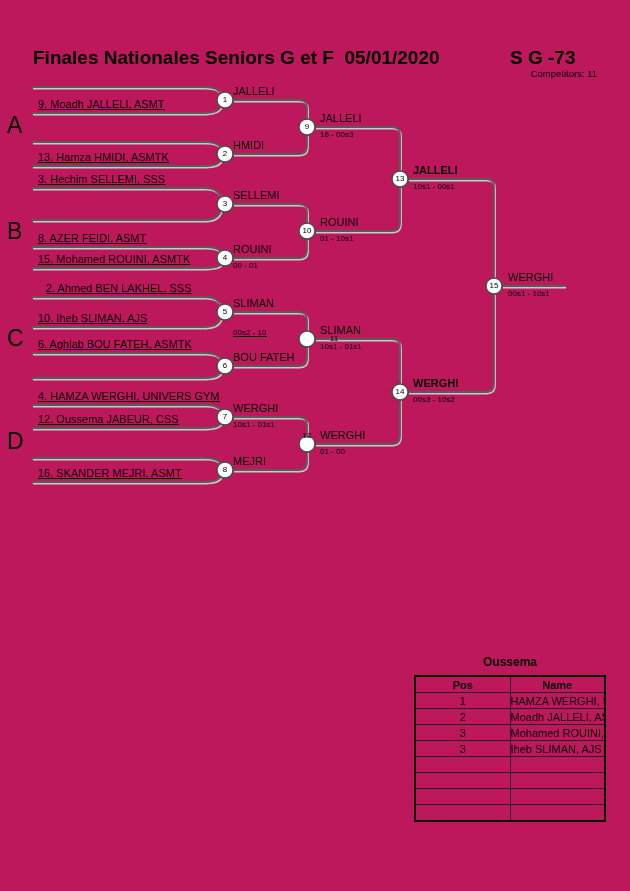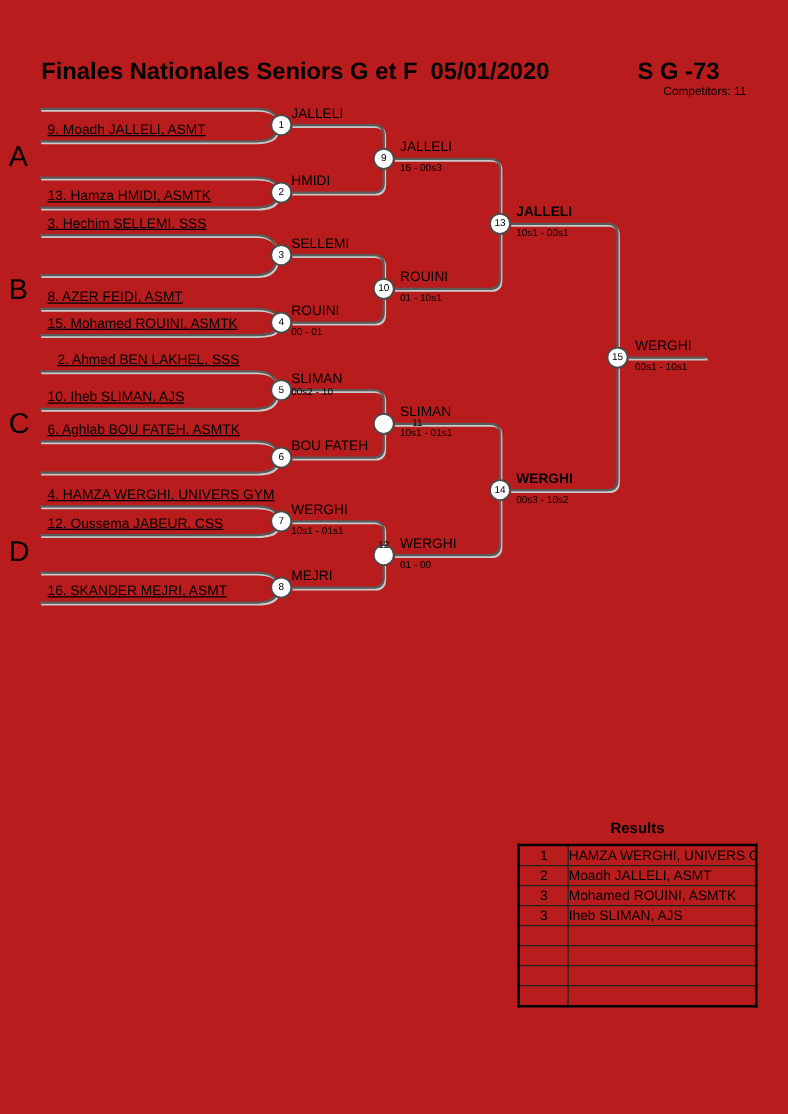--- a/index.html
+++ b/index.html
@@ -1,16 +1,16 @@
 <!DOCTYPE html>
 <html><head>
 <meta charset="utf-8">
 <style>
   html,body{margin:0;padding:0;background:#fff;}
-  .page{position:relative;width:630px;height:891px;background:#b91c1c;overflow:hidden;
+  .page{position:relative;width:630px;height:891px;background:#be185d;overflow:hidden;
         font-family:"Liberation Sans",sans-serif;color:#000;}
   .abs{position:absolute;white-space:nowrap;}
   .title{font-size:19px;font-weight:bold;white-space:pre;}
   .category{font-size:19px;font-weight:bold;}
   .competitors{font-size:9.5px;width:150px;text-align:right;}
   .grp{font-size:23px;}
   .name{font-size:11px;text-decoration:underline;}
   .wname{font-size:11px;}
   .wname.bold{font-weight:bold;}
   .wscore{font-size:8px;}
@@ -125,21 +125,21 @@
   <div class="abs mnum" style="left:392px;top:171px;">13</div>
   <div class="abs mnum" style="left:392px;top:384px;">14</div>
   <div class="abs mnum" style="left:486px;top:278px;">15</div>
 
   <div class="abs wname" style="left:233px;top:85px;">JALLELI</div>
   <div class="abs wname" style="left:233px;top:139px;">HMIDI</div>
   <div class="abs wname" style="left:233px;top:189px;">SELLEMI</div>
   <div class="abs wname" style="left:233px;top:243px;">ROUINI</div>
   <div class="abs wscore" style="left:233px;top:261px;">00 - 01</div>
   <div class="abs wname" style="left:233px;top:297px;">SLIMAN</div>
-  <div class="abs wscore" style="left:233px;top:309px;">00s2 - 10</div>
+  <div class="abs wscore" style="left:233px;top:328px;text-decoration:underline;">00s2 - 10</div>
   <div class="abs wname" style="left:233px;top:351px;">BOU FATEH</div>
   <div class="abs wname" style="left:233px;top:402px;">WERGHI</div>
   <div class="abs wscore" style="left:233px;top:420px;">10s1 - 01s1</div>
   <div class="abs wname" style="left:233px;top:455px;">MEJRI</div>
 
   <div class="abs wname" style="left:320px;top:112px;">JALLELI</div>
   <div class="abs wscore" style="left:320px;top:130px;">16 - 00s3</div>
   <div class="abs wname" style="left:320px;top:216px;">ROUINI</div>
   <div class="abs wscore" style="left:320px;top:234px;">01 - 10s1</div>
   <div class="abs wname" style="left:320px;top:324px;">SLIMAN</div>
@@ -148,23 +148,27 @@
   <div class="abs wscore" style="left:320px;top:447px;">01 - 00</div>
 
   <div class="abs wname bold" style="left:413px;top:164px;">JALLELI</div>
   <div class="abs wscore" style="left:413px;top:182px;">10s1 - 00s1</div>
   <div class="abs wname bold" style="left:413px;top:377px;">WERGHI</div>
   <div class="abs wscore" style="left:413px;top:395px;">00s3 - 10s2</div>
 
   <div class="abs wname" style="left:508px;top:271px;">WERGHI</div>
   <div class="abs wscore" style="left:508px;top:289px;">00s1 - 10s1</div>
 
-  <div class="abs results-title" style="left:414px;top:655px;">Results</div>
+  <div class="abs results-title" style="left:414px;top:655px;">Oussema</div>
   <table class="results abs" style="left:414px;top:675px;">
     <tbody>
+        <tr>
+      <th class="pos">Pos</th>
+      <th>Name</th>
+    </tr>
     <tr>
       <td class="pos">1</td>
       <td class="nm">HAMZA WERGHI, UNIVERS GYM</td>
     </tr>
     <tr>
       <td class="pos">2</td>
       <td class="nm">Moadh JALLELI, ASMT</td>
     </tr>
     <tr>
       <td class="pos">3</td>

